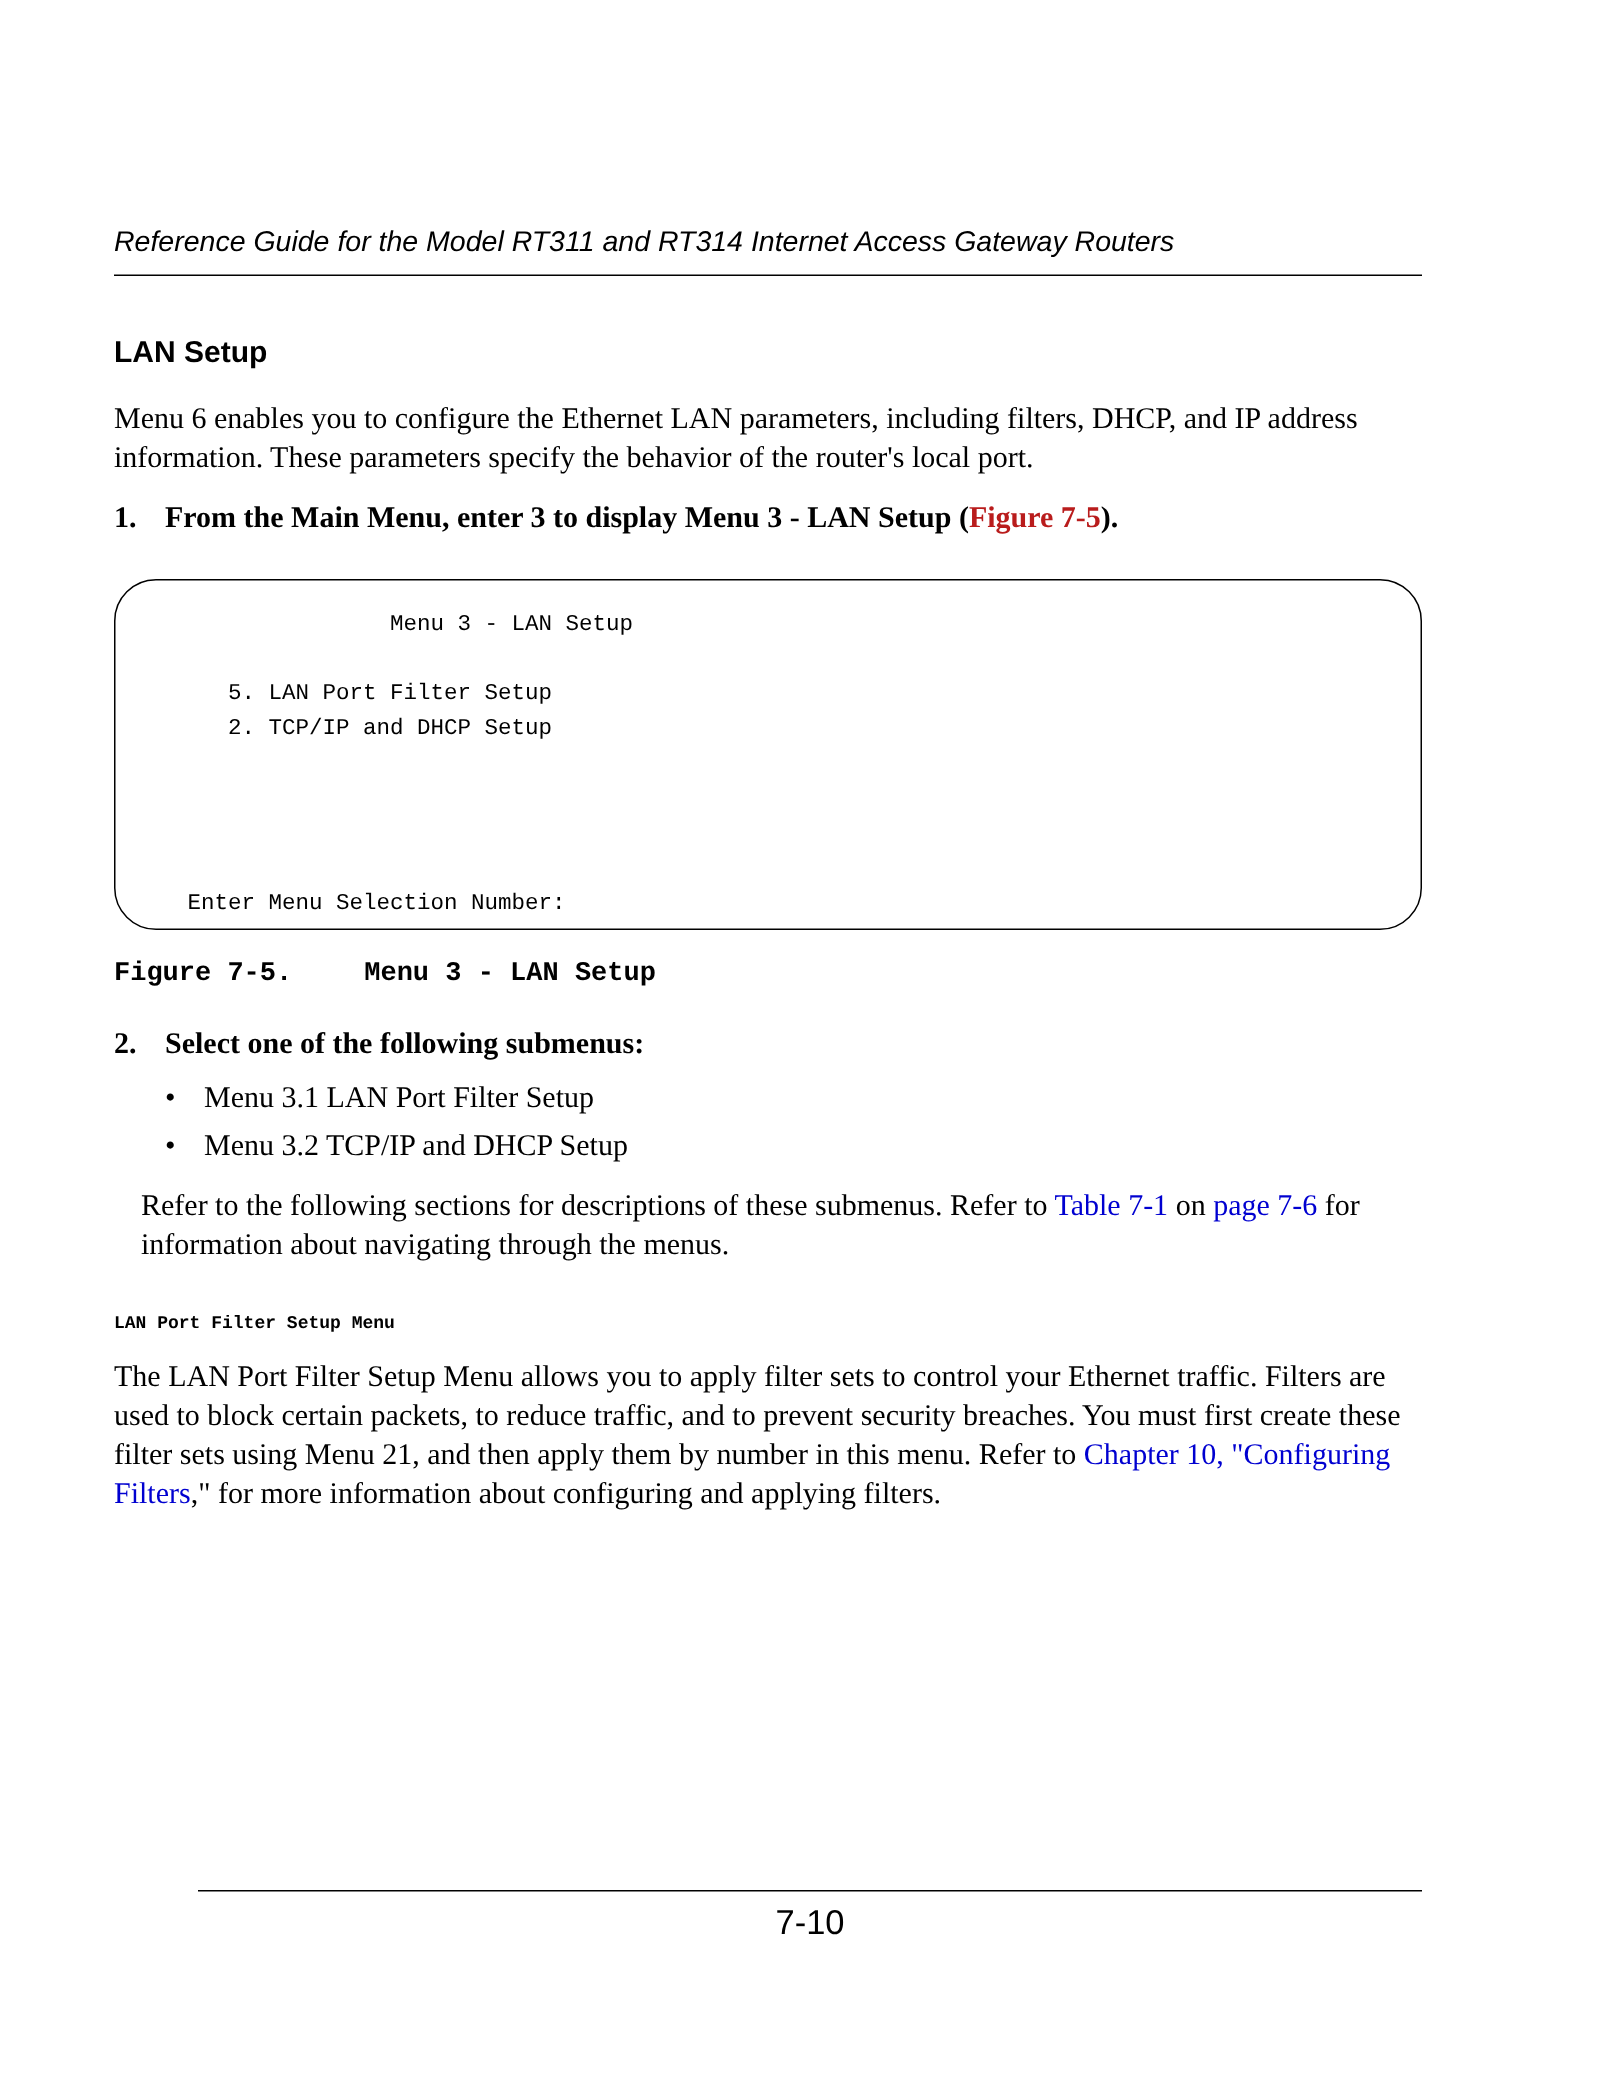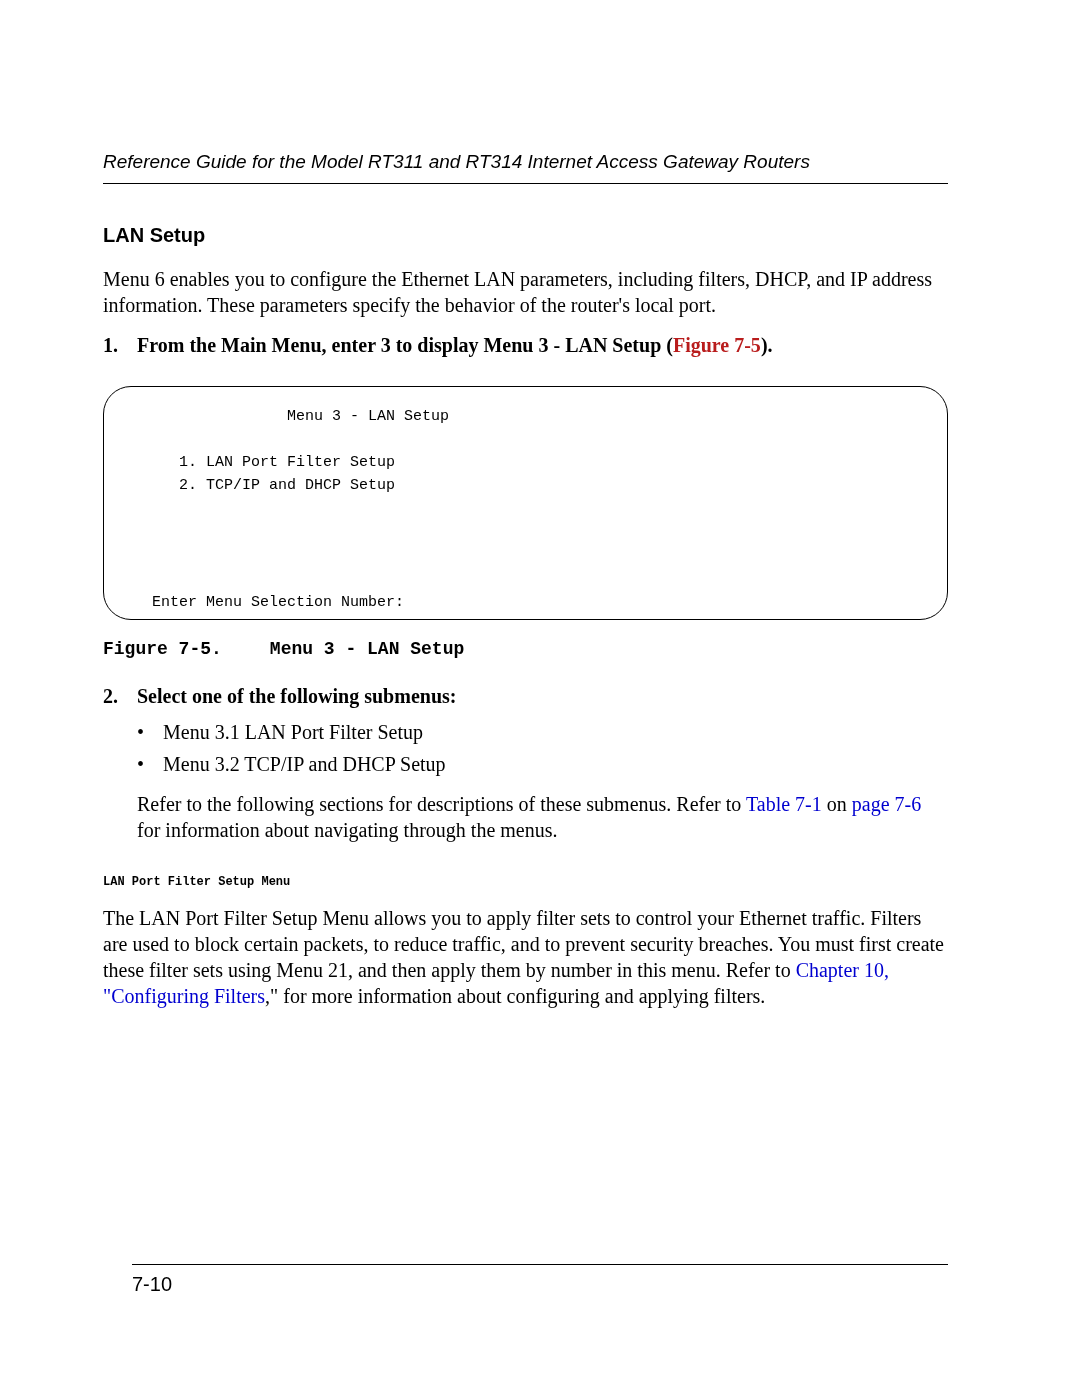--- a/index.html
+++ b/index.html
@@ -8,21 +8,21 @@
     font-family: "Times New Roman", Times, serif;
     font-size: 20px;
     color: #000;
     line-height: 1.3;
   }
   .page {
     width: 1080px;
     height: 1397px;
     position: relative;
     box-sizing: border-box;
-    padding: 150px 132px 0 103px;
+    padding: 150px 132px 0 76px;
   }
   .running-head {
     font-family: Arial, Helvetica, sans-serif;
     font-style: italic;
     font-size: 19px;
     border-bottom: 1.5px solid #000;
     padding-bottom: 8px;
   }
   h1.section-title {
     font-family: Arial, Helvetica, sans-serif;
@@ -72,42 +72,42 @@
     margin: 6px 0;
     font-family: Liberation Serif, serif;
   }
   .sub-bullets li::before {
     content: "•";
     position: absolute;
     left: 0;
     top: 0;
   }
   .refer {
-    margin: 6px 0 0 34px;
+    margin: 6px 0 0 18px;
   }
   h2.subsection {
     font-family: Liberation Mono, monospace;
     font-weight: bold;
     font-size: 12px;
     margin: 32px 0 14px 0;
   }
   .xref { color: #0000d0; }
   .footer {
     position: absolute;
     left: 132px;
     right: 132px;
     bottom: 100px;
   }
   .footer-rule {
     border-top: 1.5px solid #000;
     padding-top: 6px;
     font-family: Arial, Helvetica, sans-serif;
-    font-size: 20px;
+    font-size: 23px;
     display: flex;
-    justify-content: space-between;
+    justify-content: center;
   }
 </style>
 </head>
 <body>
 
 <div class="page">
 
   <div class="running-head">Reference Guide for the Model RT311 and RT314 Internet Access Gateway Routers</div>
 
   <h1 class="section-title">LAN Setup</h1>
@@ -115,21 +115,21 @@
   <p class="body">Menu 6 enables you to configure the Ethernet LAN parameters, including filters, DHCP, and IP address information. These parameters specify the behavior of the router's local port.</p>
 
   <div class="step">
     <div class="num">1.</div>
     <div class="txt">
       <span>From the Main Menu, enter 3 to display Menu 3 - LAN Setup (</span><span class="figlink">Figure 7-5</span><span>).</span>
     </div>
   </div>
 
   <div class="terminal"><div>                 Menu 3 - LAN Setup</div>
-<span>     1. LAN Port Filter Setup</span>
+<span>     5. LAN Port Filter Setup</span>
 <span>     2. TCP/IP and DHCP Setup</span>
 
 
 
 
 <span>  Enter Menu Selection Number:</span></div>
 
   <div class="figcap">
     <span>Figure 7-5.</span><span class="gap"></span><span>Menu 3 - LAN Setup</span>
   </div>

